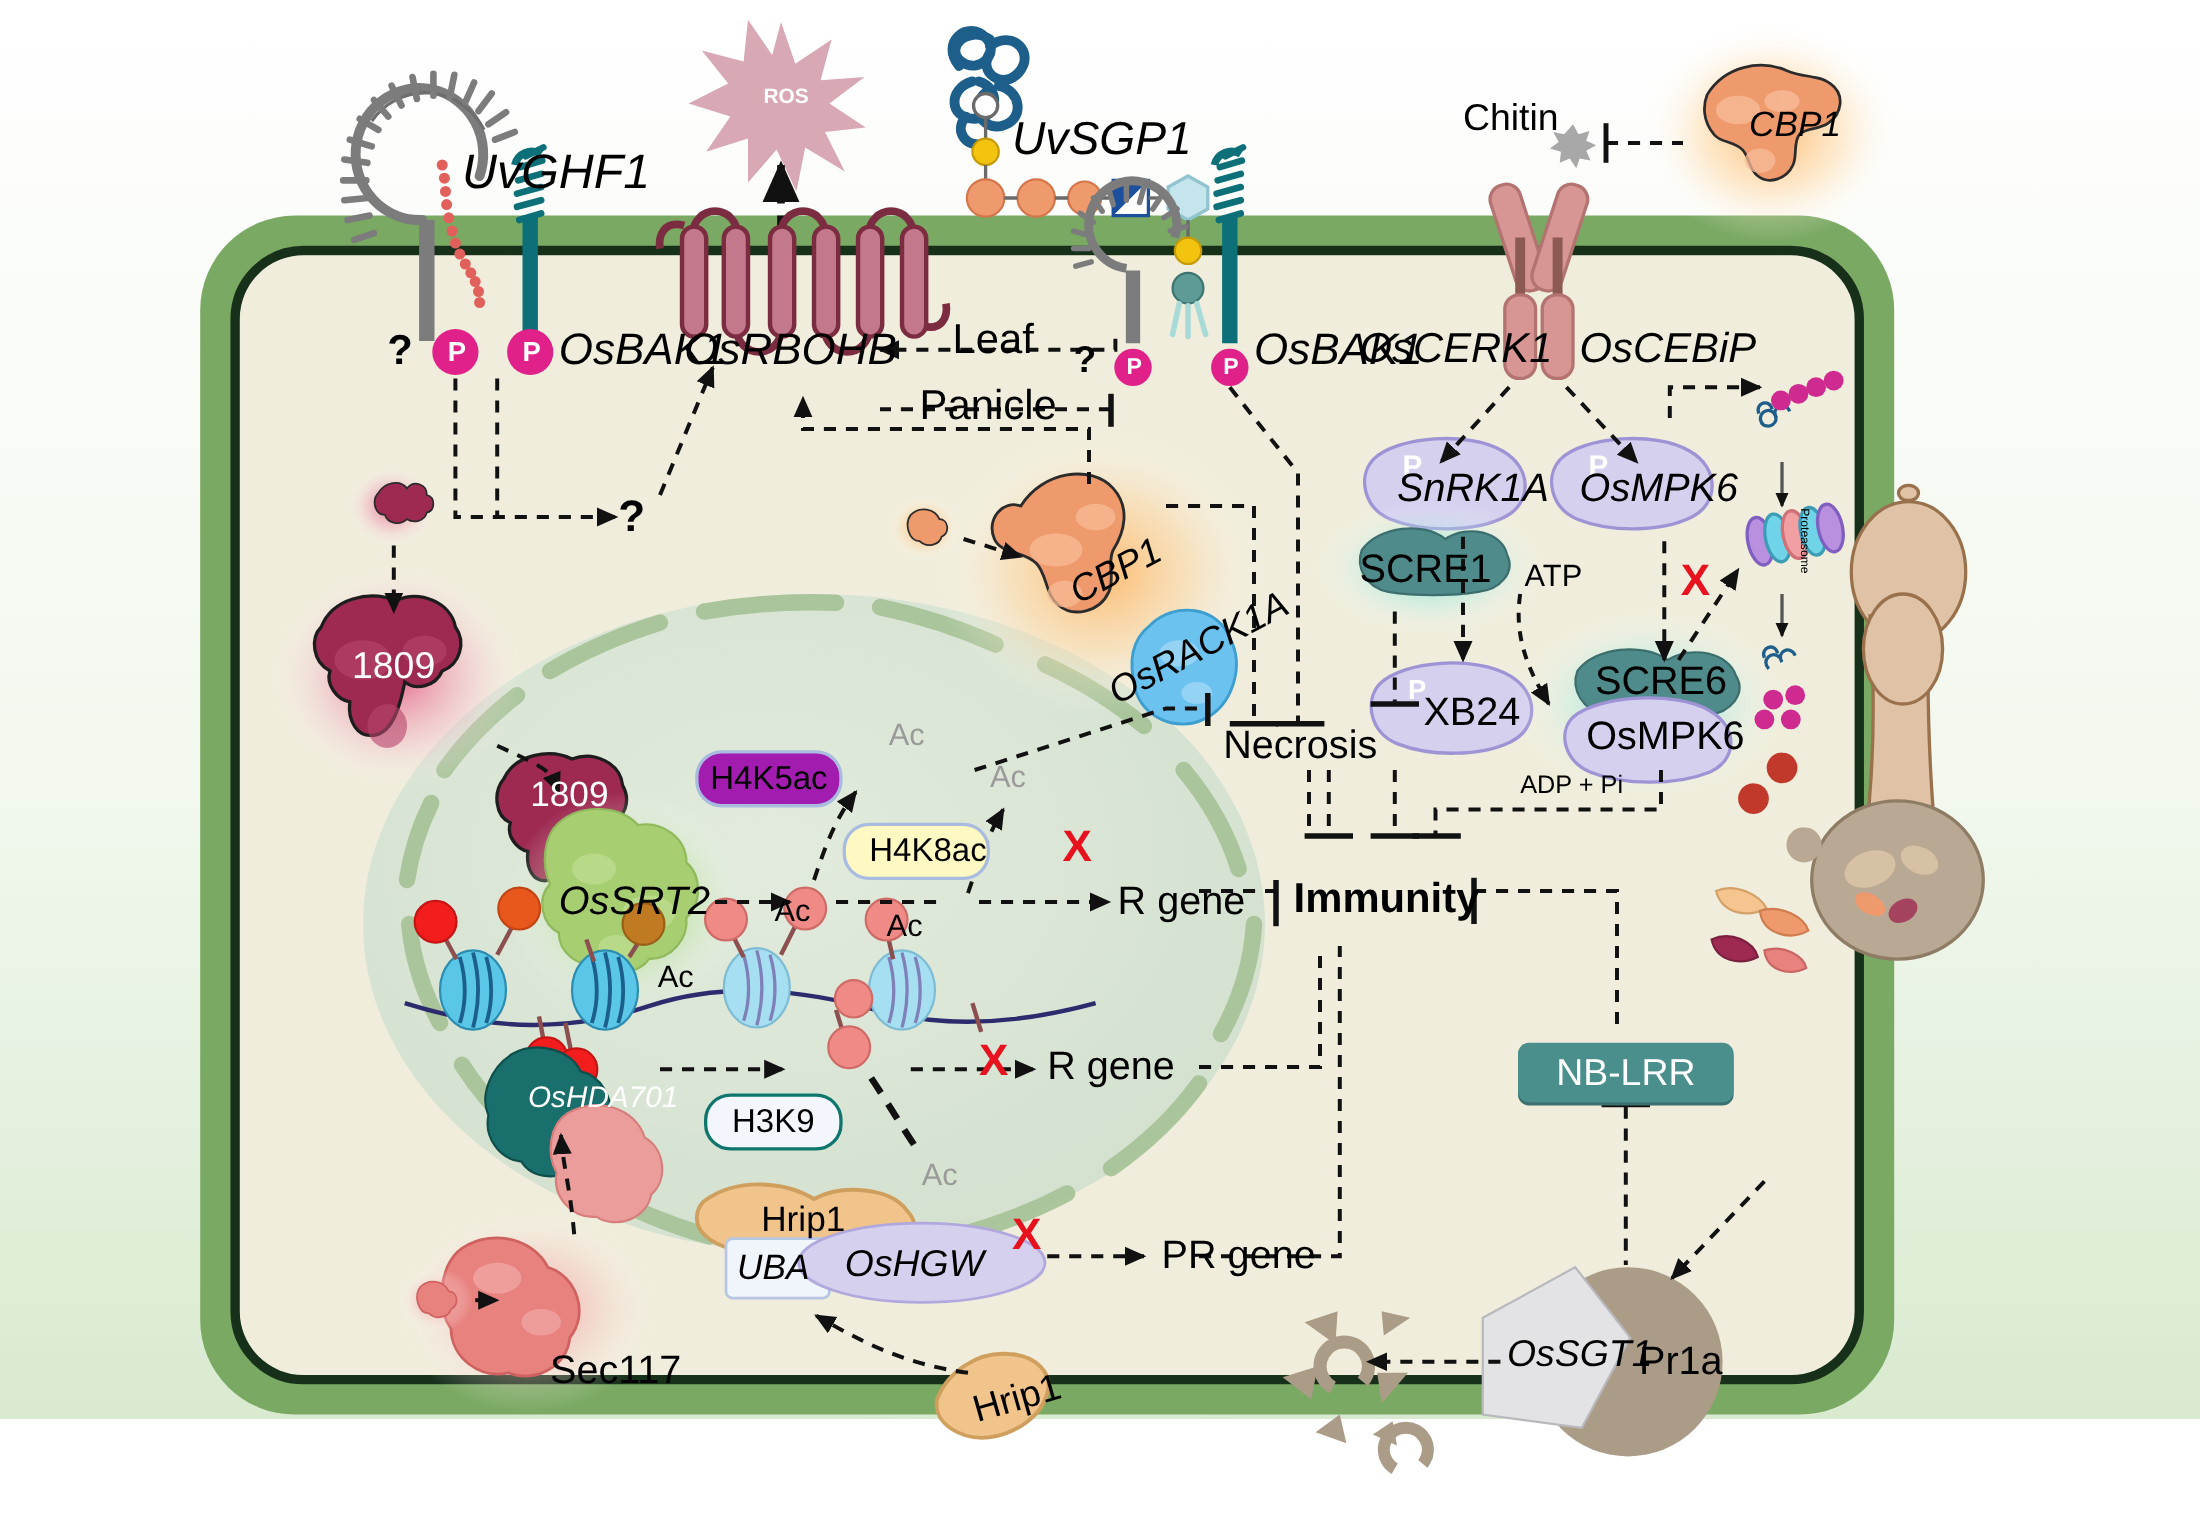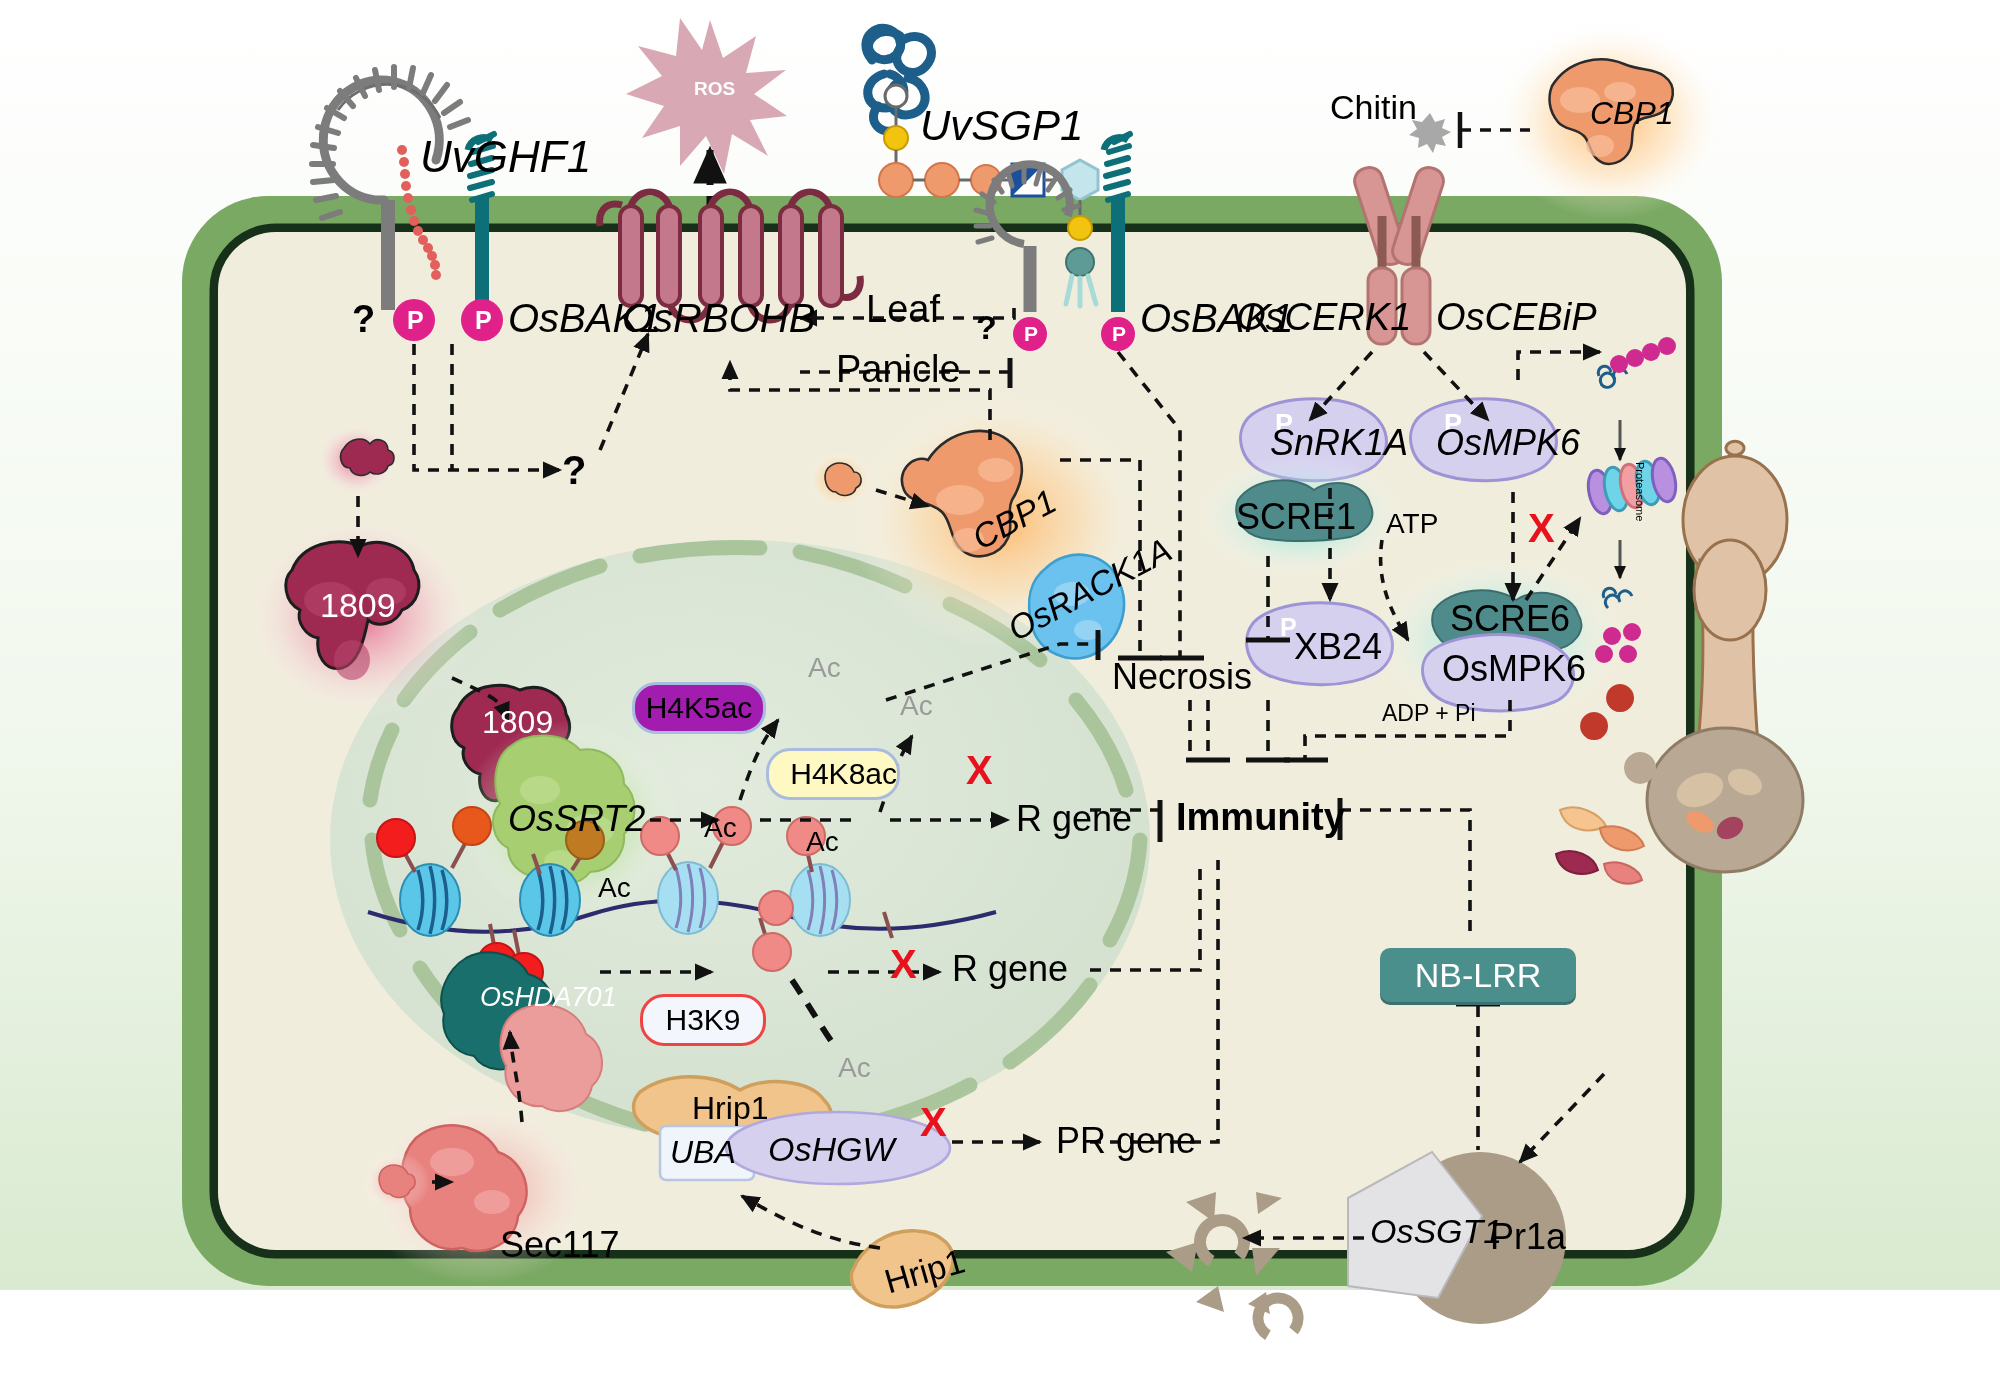--- a/index.html
+++ b/index.html
@@ -668,21 +668,21 @@
   <div class="lbl ital white" style="left:480px;top:982px;font-size:27px;">OsHDA701</div>
 
   <div style="position:absolute;left:632px;top:682px;width:128px;height:46px;border:3px solid #a9bcdf;border-radius:24px;background:#a21caf;
               display:flex;align-items:center;justify-content:center;">
     <span style="font-size:30px;">H4K5ac</span>
   </div>
   <div style="position:absolute;left:766px;top:748px;width:128px;height:46px;border:3px solid #a9bcdf;border-radius:24px;background:#fef9c3;
               display:flex;align-items:center;justify-content:flex-end;">
     <span style="font-size:30px;">H4K8ac</span>
   </div>
-  <div style="position:absolute;left:640px;top:994px;width:120px;height:46px;border:3px solid #ef4444;border-radius:24px;background:#f3f6fc;
+  <div style="position:absolute;left:640px;top:994px;width:120px;height:46px;border:3px solid #0f766e;border-radius:24px;background:#f3f6fc;
               display:flex;align-items:center;justify-content:center;">
     <span style="font-size:30px;">H3K9</span>
   </div>
 
   <div class="lbl grey" style="left:808px;top:652px;font-size:28px;">Ac</div>
   <div class="lbl grey" style="left:900px;top:690px;font-size:28px;">Ac</div>
   <div class="lbl" style="left:704px;top:812px;font-size:28px;">Ac</div>
   <div class="lbl" style="left:806px;top:826px;font-size:28px;">Ac</div>
   <div class="lbl" style="left:598px;top:872px;font-size:28px;">Ac</div>
   <div class="lbl grey" style="left:838px;top:1052px;font-size:28px;">Ac</div>

